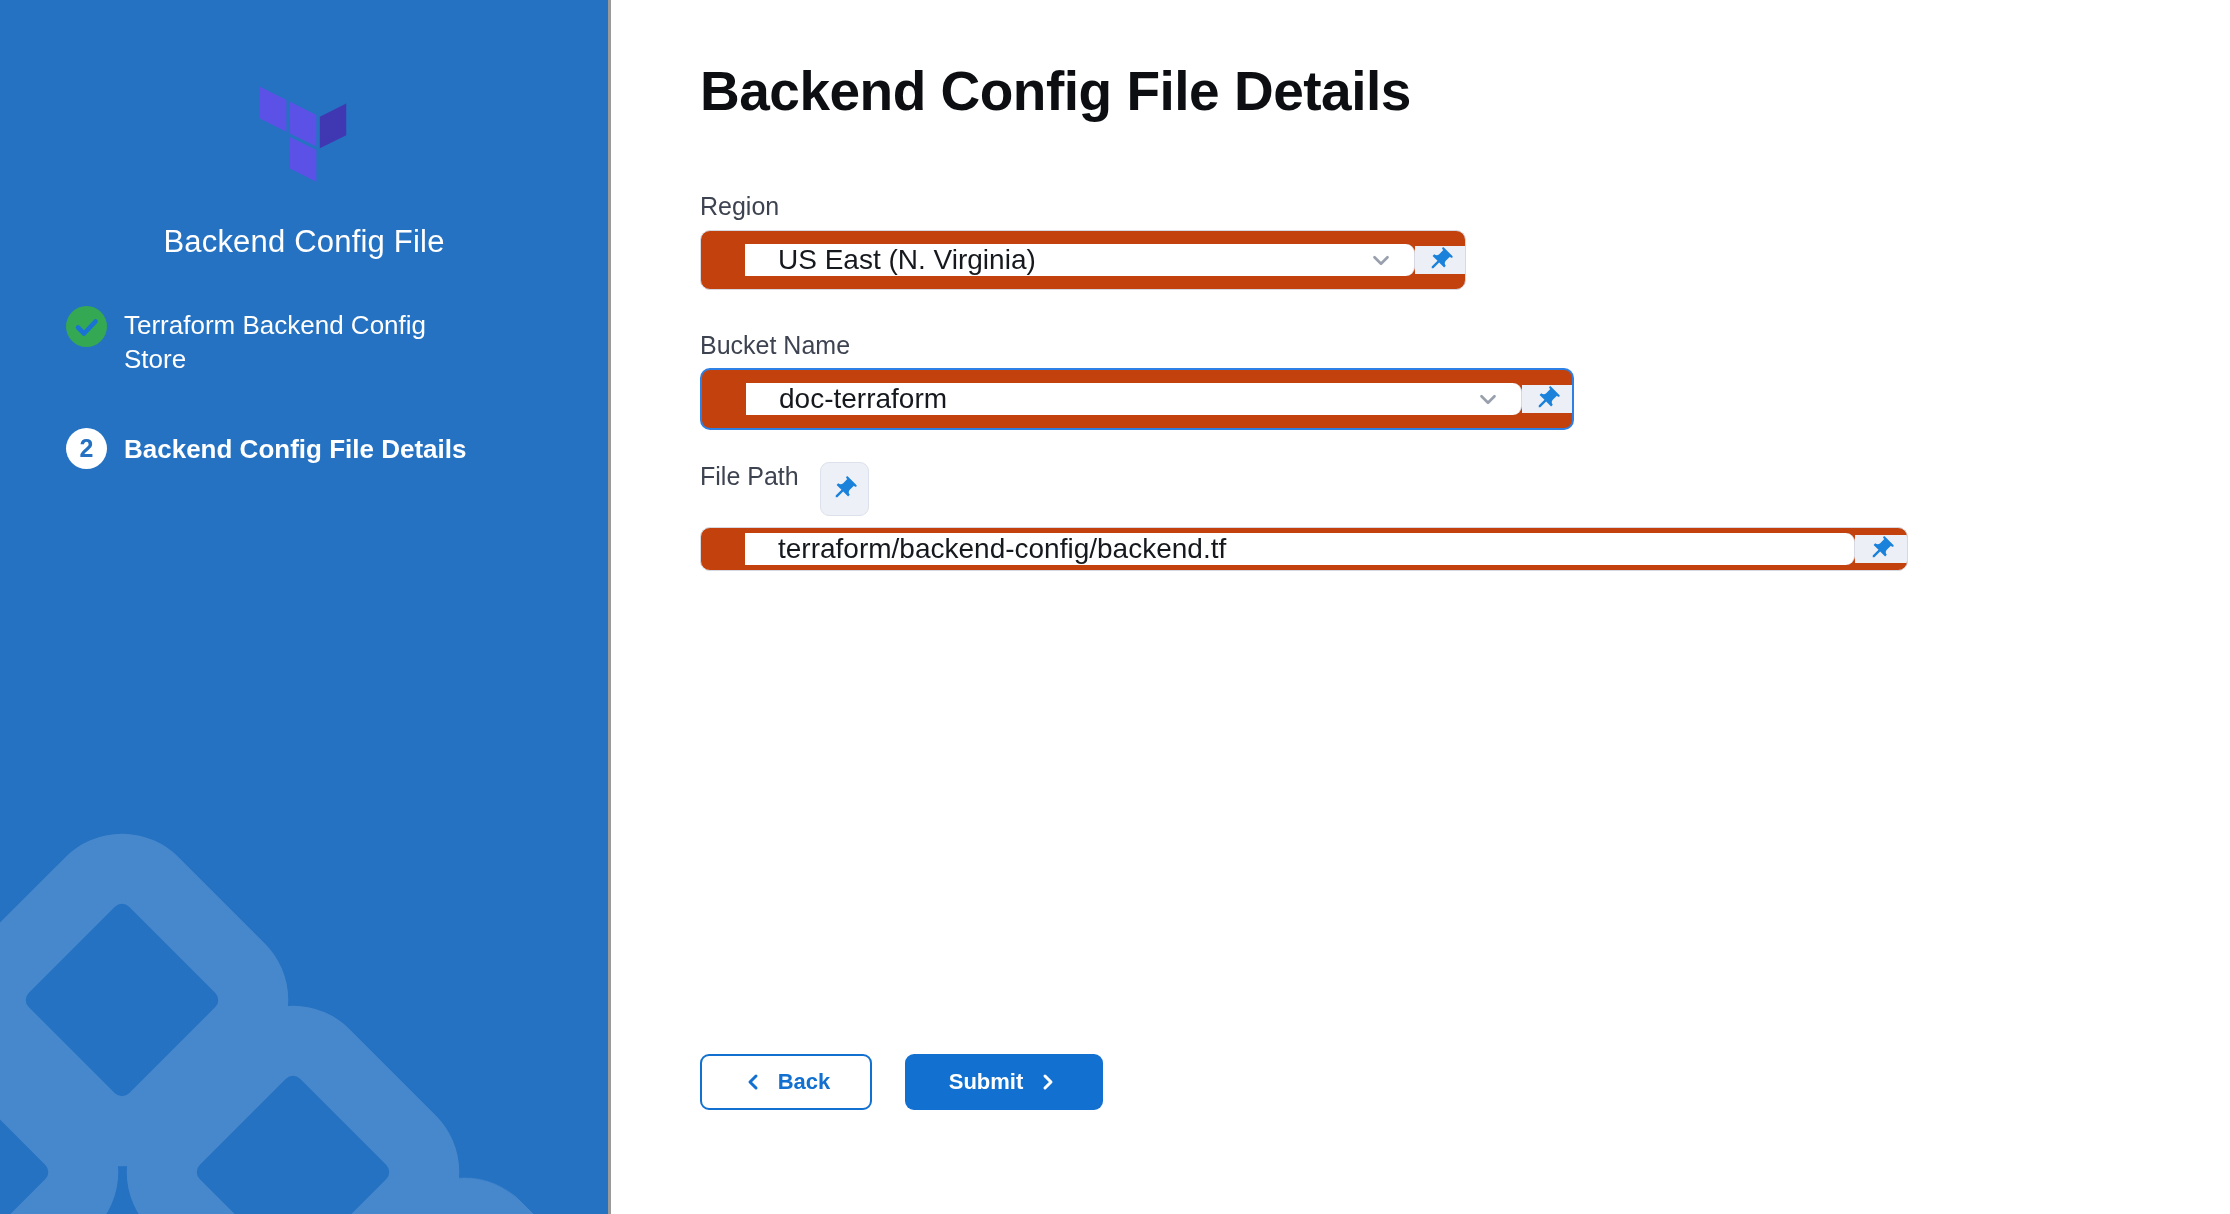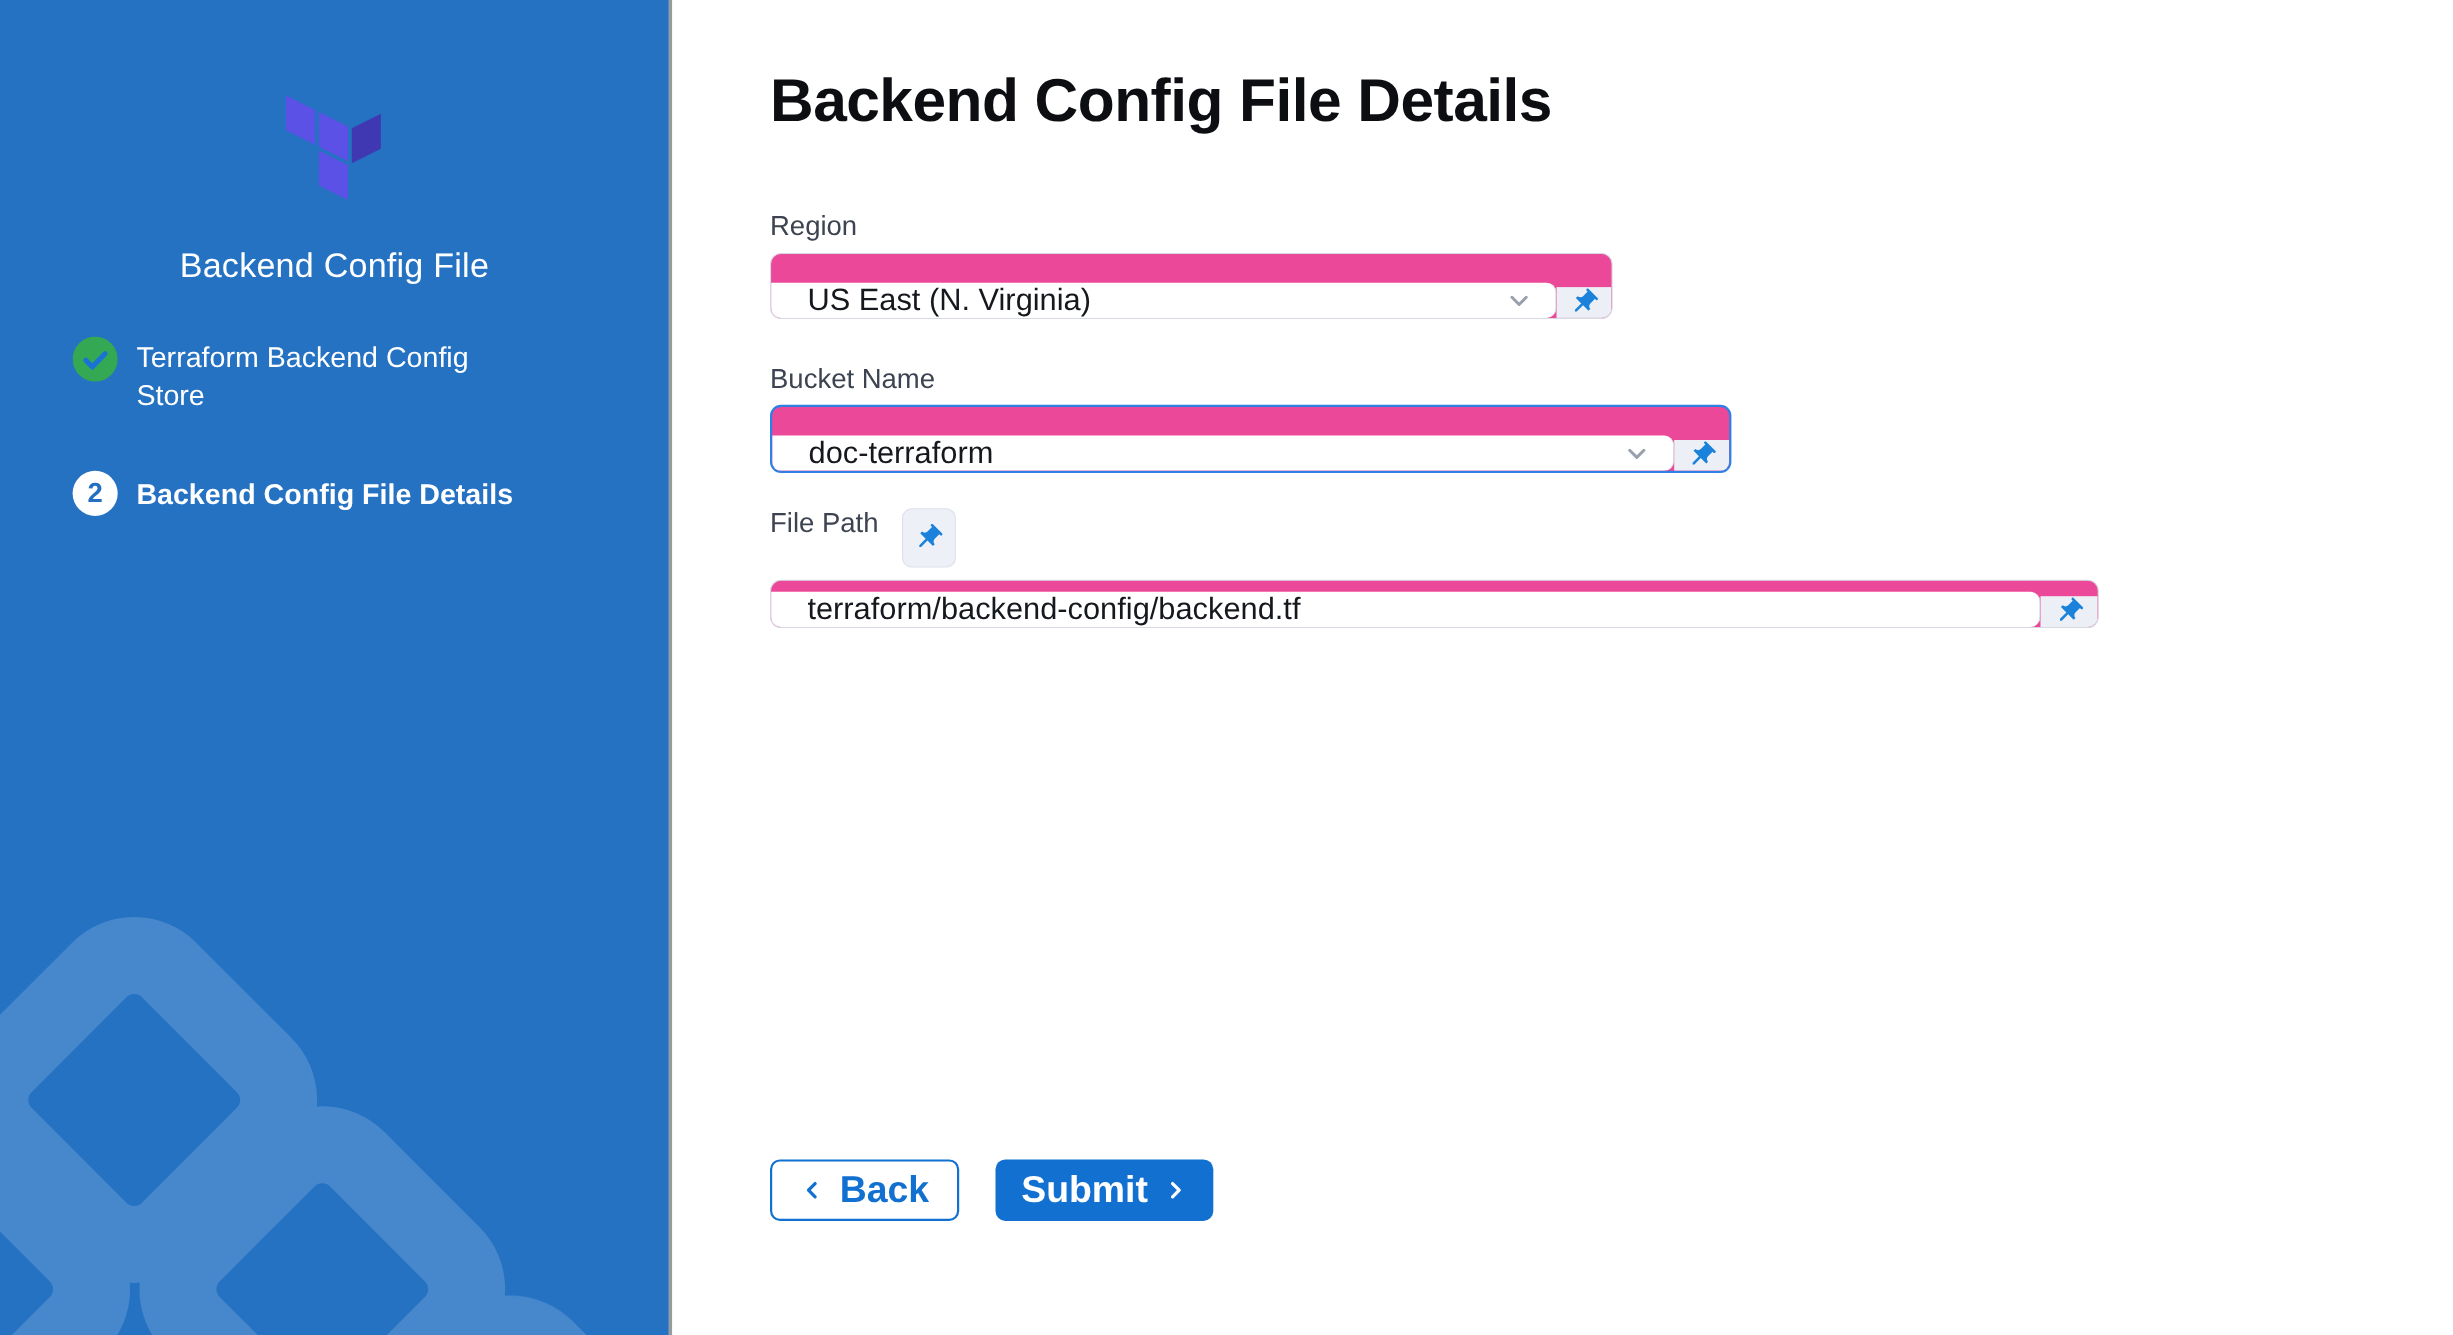--- a/index.html
+++ b/index.html
@@ -70,27 +70,28 @@
   .label-row{display:flex;gap:21px;margin-top:32px;height:54px;}
   .pin-btn{
     width:49px;height:54px;
     background:#eef0f8;
     border:1px solid #dde1ec;
     border-radius:9px;
     display:flex;align-items:center;justify-content:center;
     cursor:pointer;padding:0;
   }
   .group{
-    display:flex;align-items:flex-end;
+    display:flex;align-items:center;
     border:1px solid #d6d9e2;
     border-radius:10px;
-    background:#ec4899;
+    background:#c2410c;
     overflow:hidden;
     height:60px;
     box-sizing:border-box;
+    padding-left:44px;
   }
   .g-region{width:766px;margin-top:10px;}
   .g-bucket{width:874px;height:62px;margin-top:9px;border:2px solid #2f80e4;}
   .g-file{width:1208px;height:44px;margin-top:11px;}
   .white-part{
     flex:1 1 auto;
     background:#ffffff;
     border-right:1px solid #d6d9e2;
     border-radius:0 9px 9px 0;
     display:flex;align-items:center;justify-content:space-between;
@@ -115,21 +116,21 @@
     font-family:"Liberation Sans","DejaVu Sans",sans-serif;
     font-size:28px;color:#15181d;
     padding:0 20px 0 33px;
   }
   .actions{display:flex;align-items:center;gap:33px;margin-top:483px;}
   .btn{
     height:56px;
     border-radius:9px;
     display:flex;align-items:center;justify-content:center;gap:12px;
     font-family:"Liberation Sans","DejaVu Sans",sans-serif;
-    font-size:34px;font-weight:700;
+    font-size:22px;font-weight:700;
     box-sizing:border-box;
     cursor:pointer;
   }
   .btn-back{
     width:172px;
     background:#ffffff;
     border:2px solid #1170d0;
     color:#1170d0;
   }
   .btn-submit{

